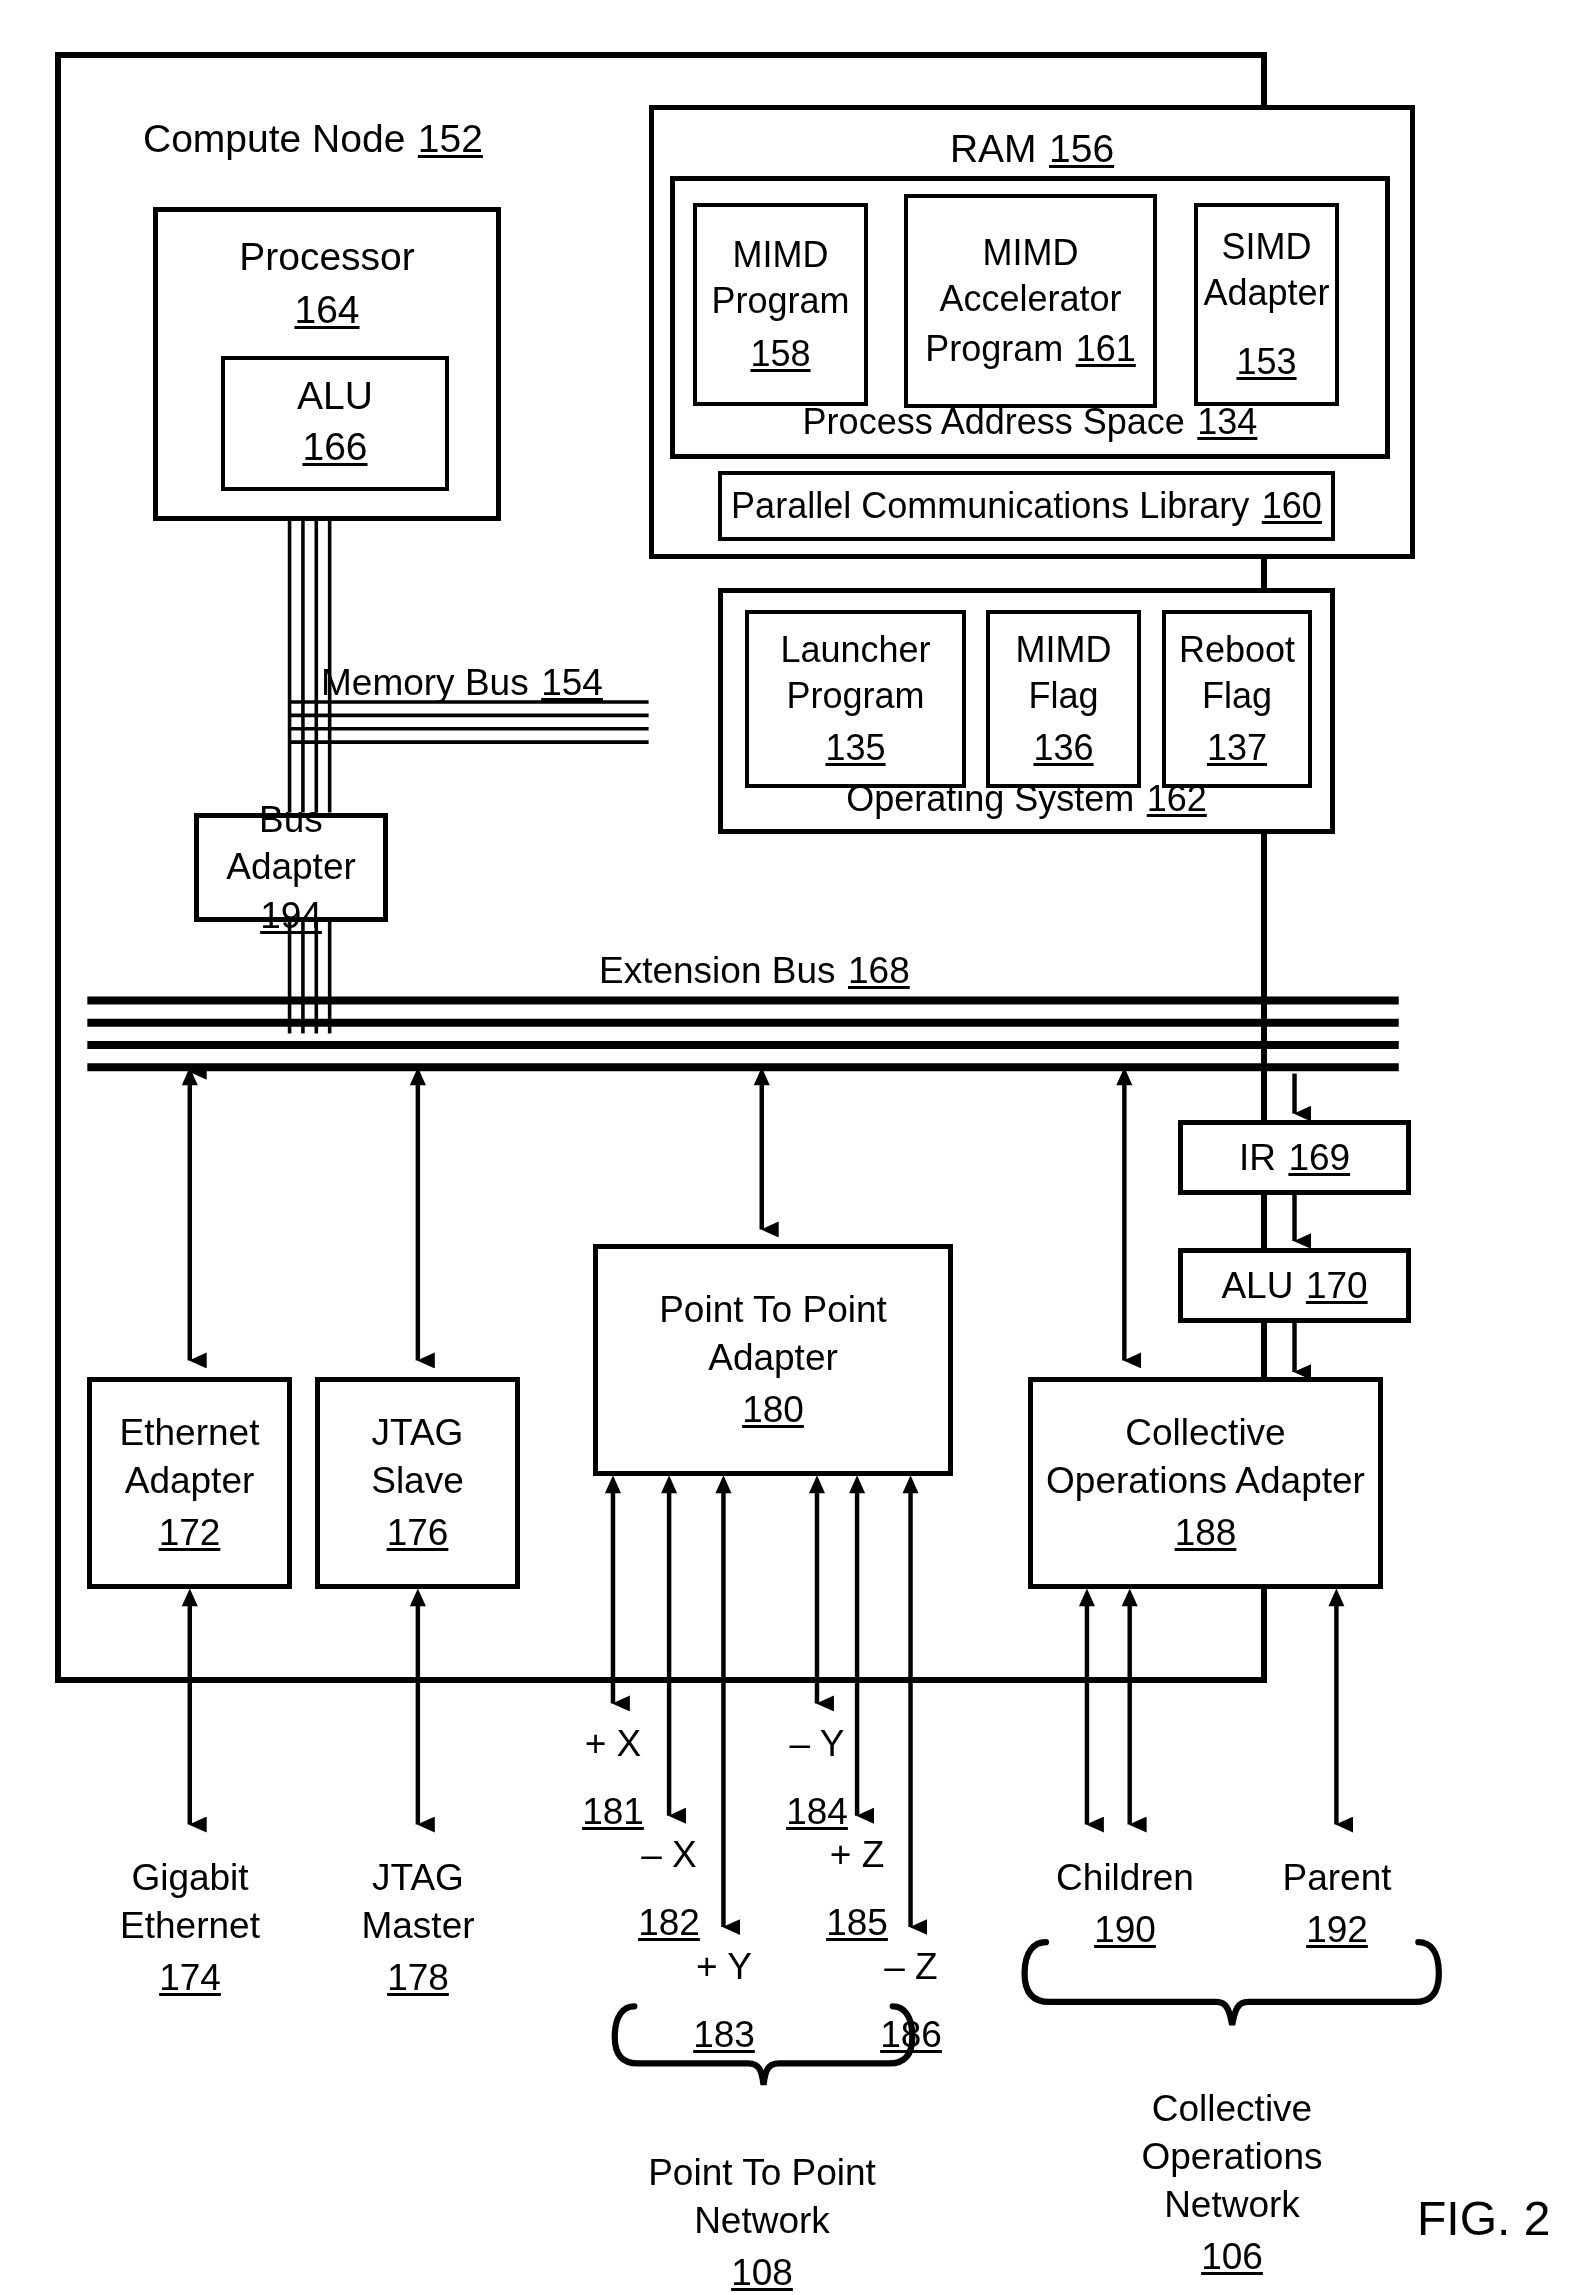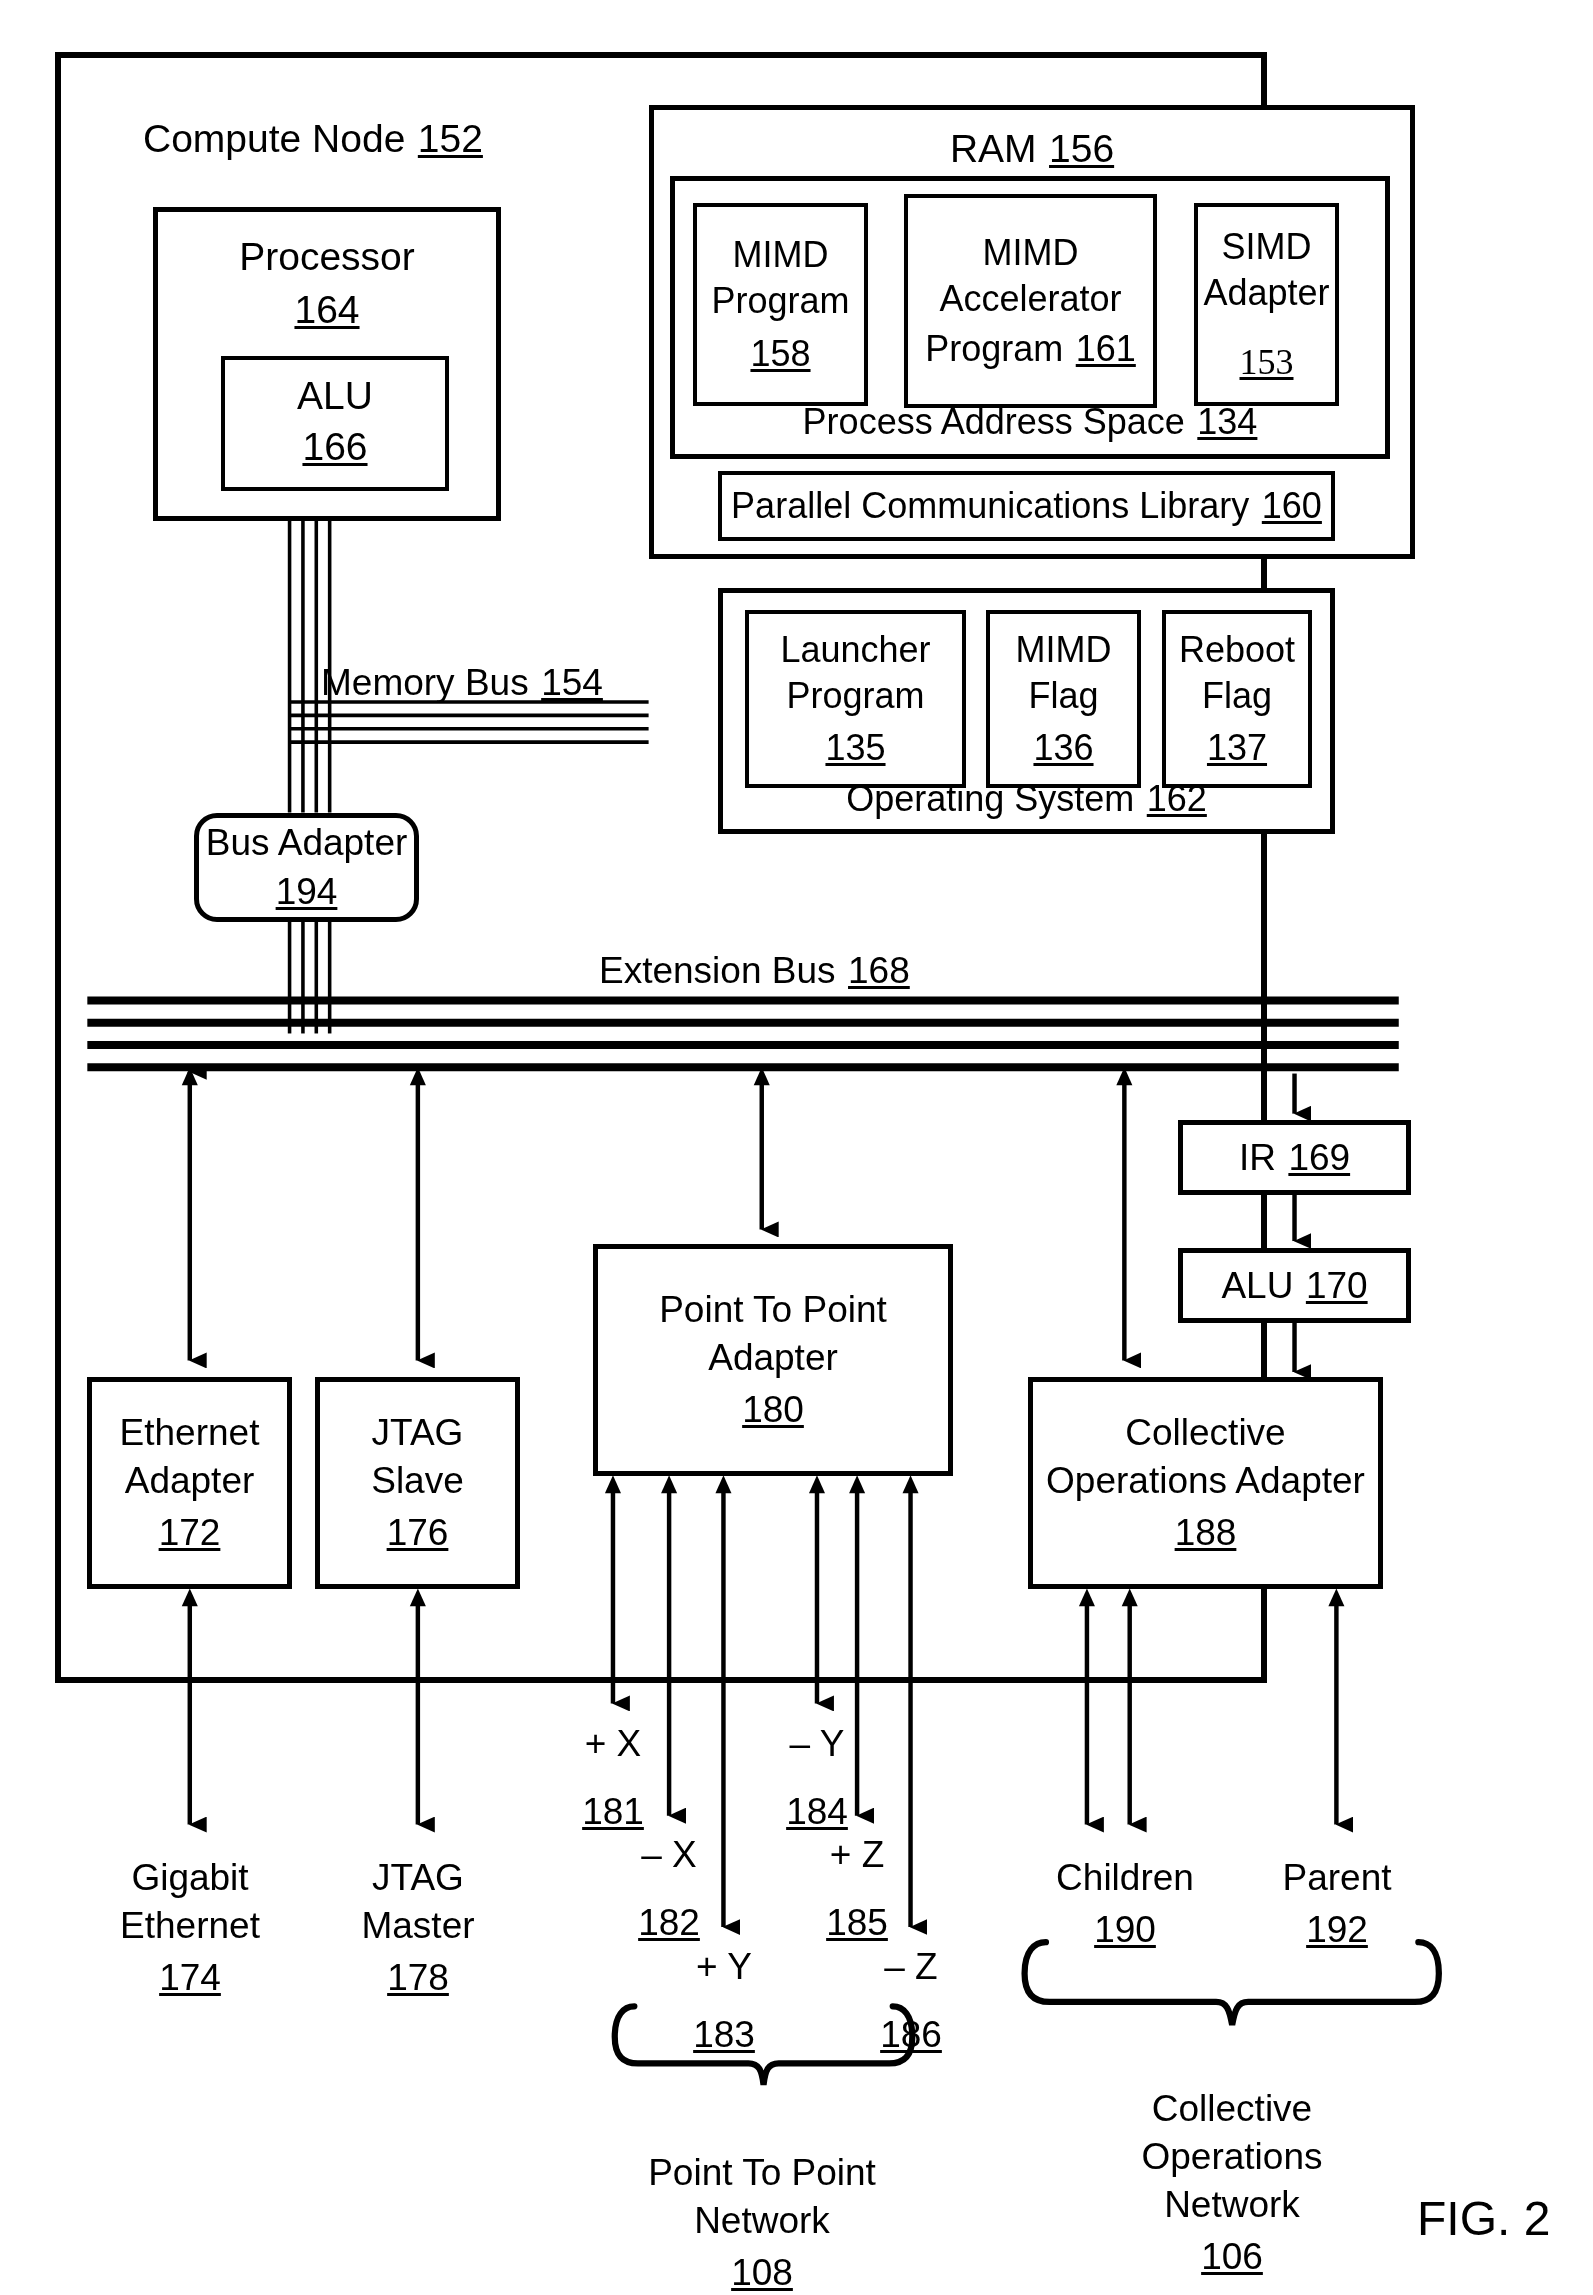--- a/index.html
+++ b/index.html
@@ -103,21 +103,21 @@
     <div class="t40">Accelerator</div>
     <div class="rowwrap" style="margin-top:3.6px;">
       <span class="t40">Program</span>
       <span class="t40 num">161</span>
     </div>
   </div>
 
   <div class="box" style="left:1194px; top:203px; width:145px; height:203px;">
     <div class="t40">SIMD</div>
     <div class="t40">Adapter</div>
-    <div class="t40 num" style="margin-top:22px;font-family:Liberation Serif, serif;">153</div>
+    <div class="t40 num" style="margin-top:22px;">153</div>
   </div>
 
   <div class="box" style="left:718px; top:471px; width:617px; height:70px;">
     <div class="rowwrap">
       <span class="t40">Parallel Communications Library</span>
       <span class="t40 num">160</span>
     </div>
   </div>
 
   <div class="box thick botlabel" style="left:718px; top:588px; width:617px; height:246px; padding-bottom:7.1px;">
@@ -145,21 +145,21 @@
     <div class="t40 num" style="margin-top:5.3px;">137</div>
   </div>
 
   <div class="lbl" style="left:321px; top:659px;">
     <span class="rowwrap">
       <span class="t42">Memory Bus</span>
       <span class="t42 num">154</span>
     </span>
   </div>
 
-  <div class="box thick" style="left:194px; top:813px; width:225px; height:109px;border-radius:23px;">
+  <div class="box thick" style="left:194px; top:813px; width:194px; height:109px;">
     <div class="t42">Bus Adapter</div>
     <div class="t42 num" style="margin-top:1.8px;">194</div>
   </div>
 
   <div class="lbl" style="left:599px; top:947px;">
     <span class="rowwrap">
       <span class="t42">Extension Bus</span>
       <span class="t42 num">168</span>
     </span>
   </div>

